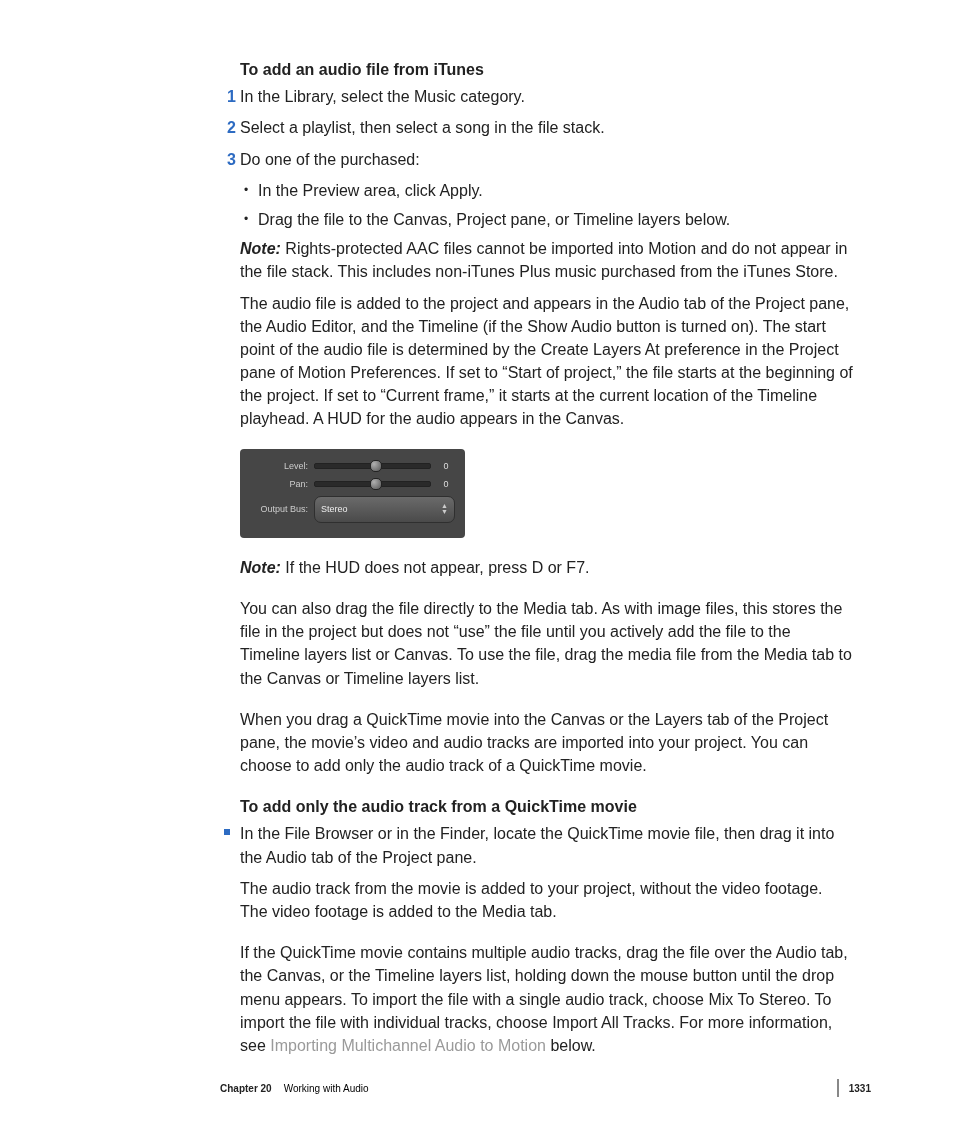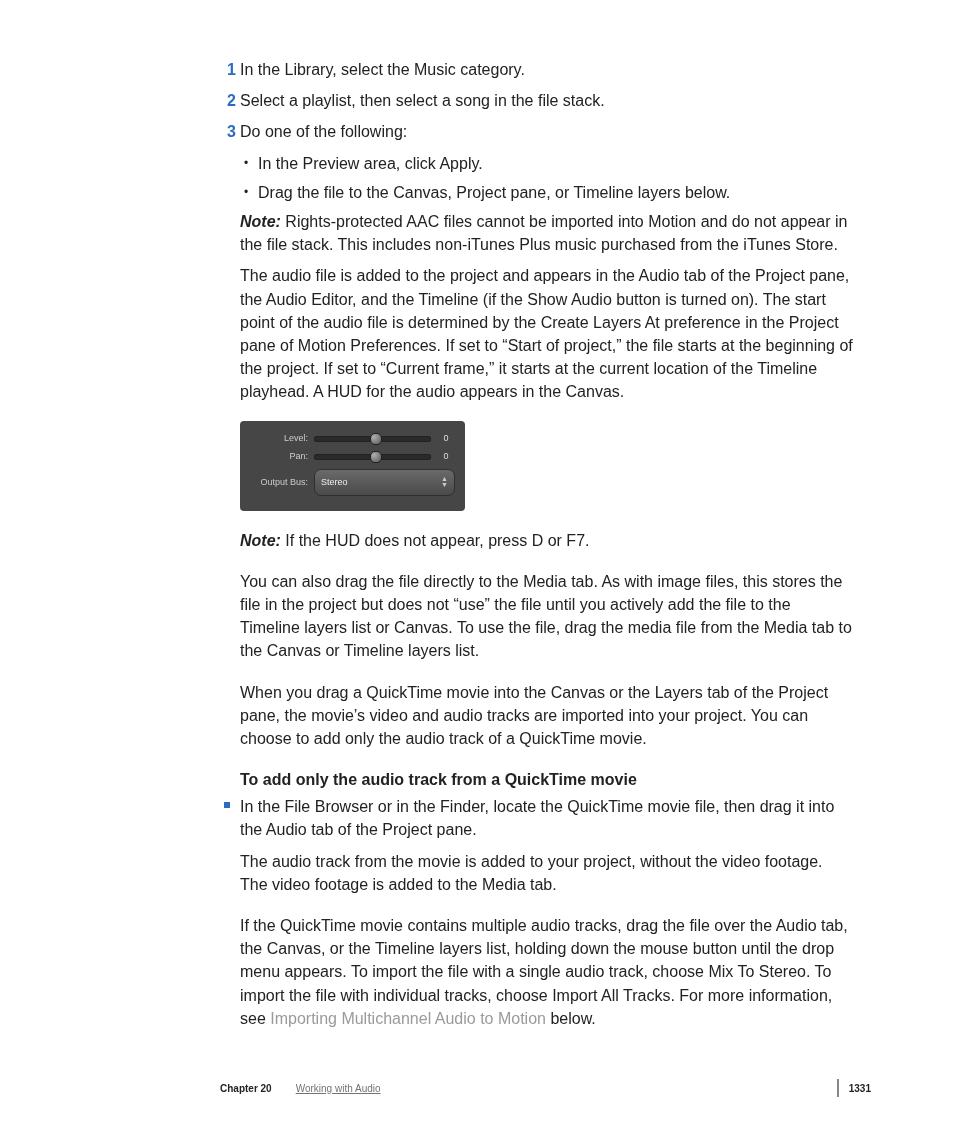--- a/index.html
+++ b/index.html
@@ -197,57 +197,57 @@
   }
   .footer-divider {
     border-left: 2px solid #888;
     height: 18px;
     margin: 0 10px;
   }
   .footer-chapter {
     font-weight: 700;
   }
   .footer-title {
-    color: #737373;
-    margin-left: 24px;
-    text-decoration: underline;
+    color: #000000;
+    margin-left: 12px;
   }
   .footer-page {
     font-weight: 700;
   }
   .footer-left {
     display: flex;
     align-items: baseline;
   }
   .footer-right {
     margin-left: auto;
     display: flex;
     align-items: center;
   }
 </style>
 </head>
 <body>
 
 <div class="page">
   <div class="content">
 
+    <div class="section-heading">To add an audio file from iTunes</div>
 
     <div class="step">
       <span class="step-number">1</span>
       <span>In the Library, select the Music category.</span>
     </div>
 
     <div class="step">
       <span class="step-number">2</span>
       <span>Select a playlist, then select a song in the file stack.</span>
     </div>
 
     <div class="step">
       <span class="step-number">3</span>
-      <span>Do one of the following:</span>
+      <span>Do one of the purchased:</span>
     </div>
 
     <div class="sub-bullet">In the Preview area, click Apply.</div>
     <div class="sub-bullet">Drag the file to the Canvas, Project pane, or Timeline layers below.</div>
 
     <div class="para tight">
       <span class="note-label">Note:</span><span>  Rights-protected AAC files cannot be imported into Motion and do not appear in the file stack. This includes non-iTunes Plus music purchased from the iTunes Store.</span>
     </div>
 
     <div class="para">The audio file is added to the project and appears in the Audio tab of the Project pane, the Audio Editor, and the Timeline (if the Show Audio button is turned on). The start point of the audio file is determined by the Create Layers At preference in the Project pane of Motion Preferences. If set to “Start of project,” the file starts at the beginning of the project. If set to “Current frame,” it starts at the current location of the Timeline playhead. A HUD for the audio appears in the Canvas.</div>

